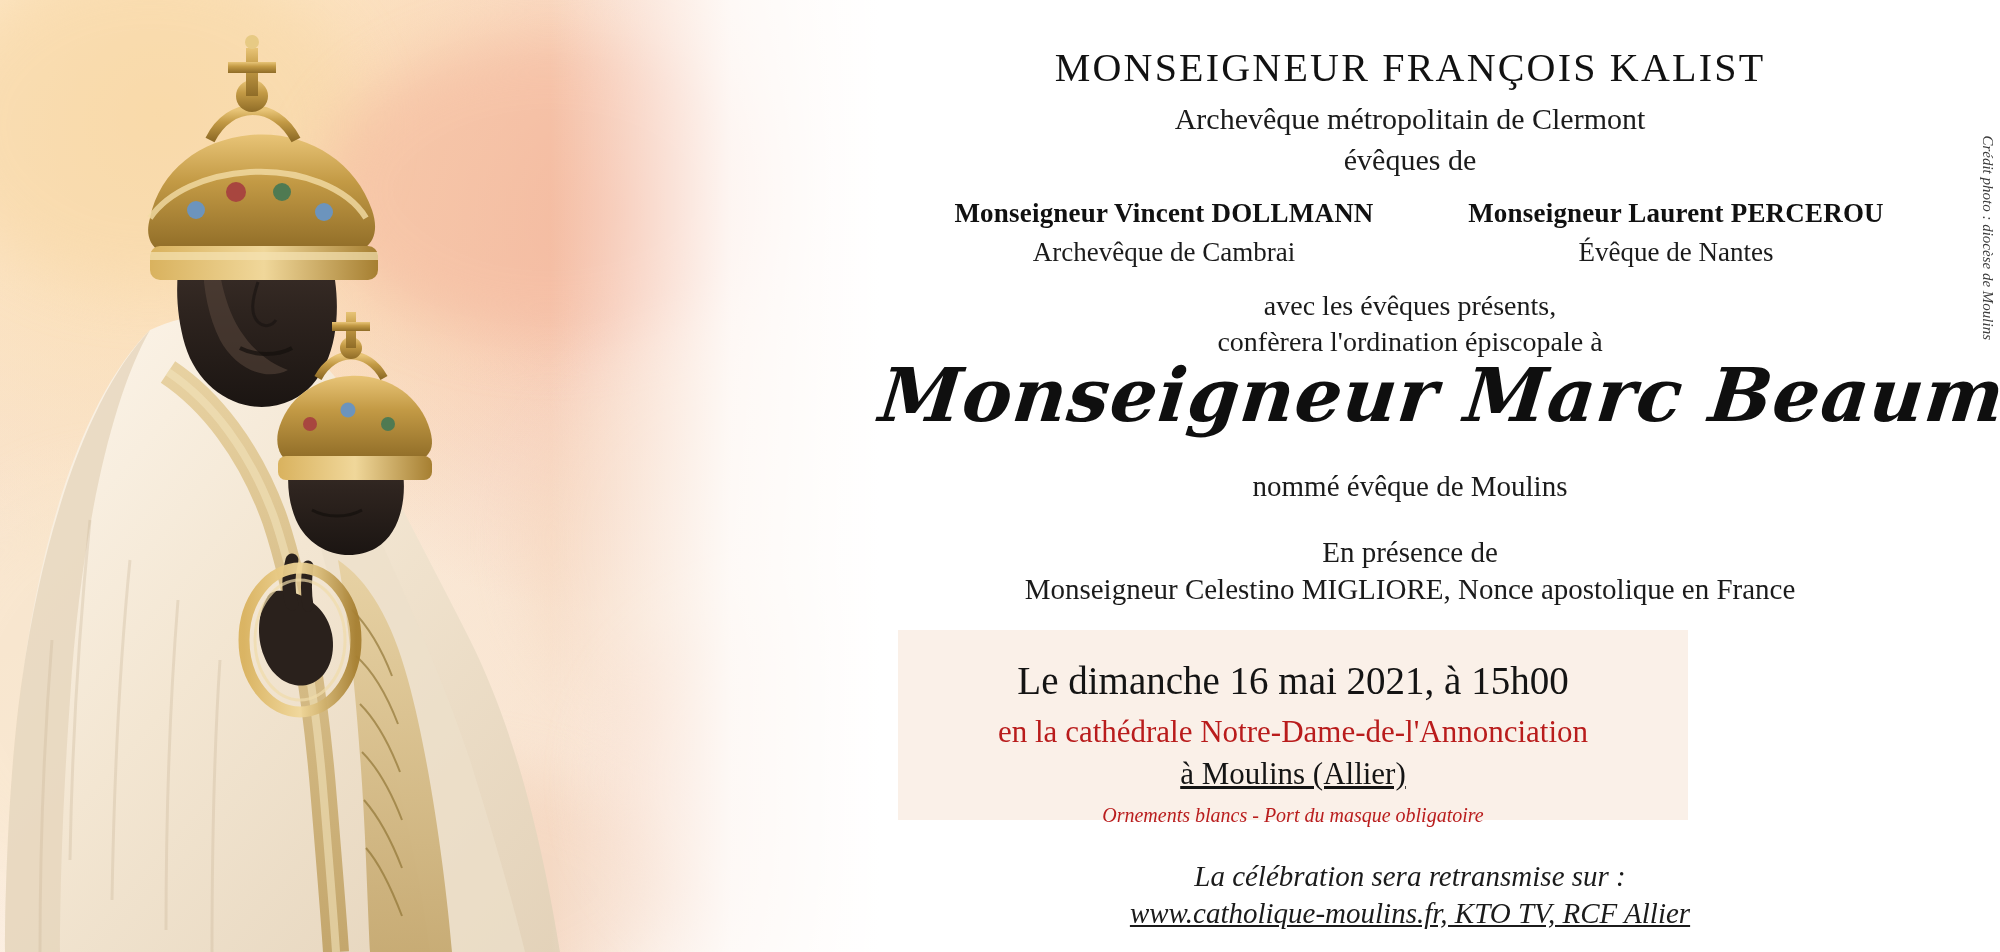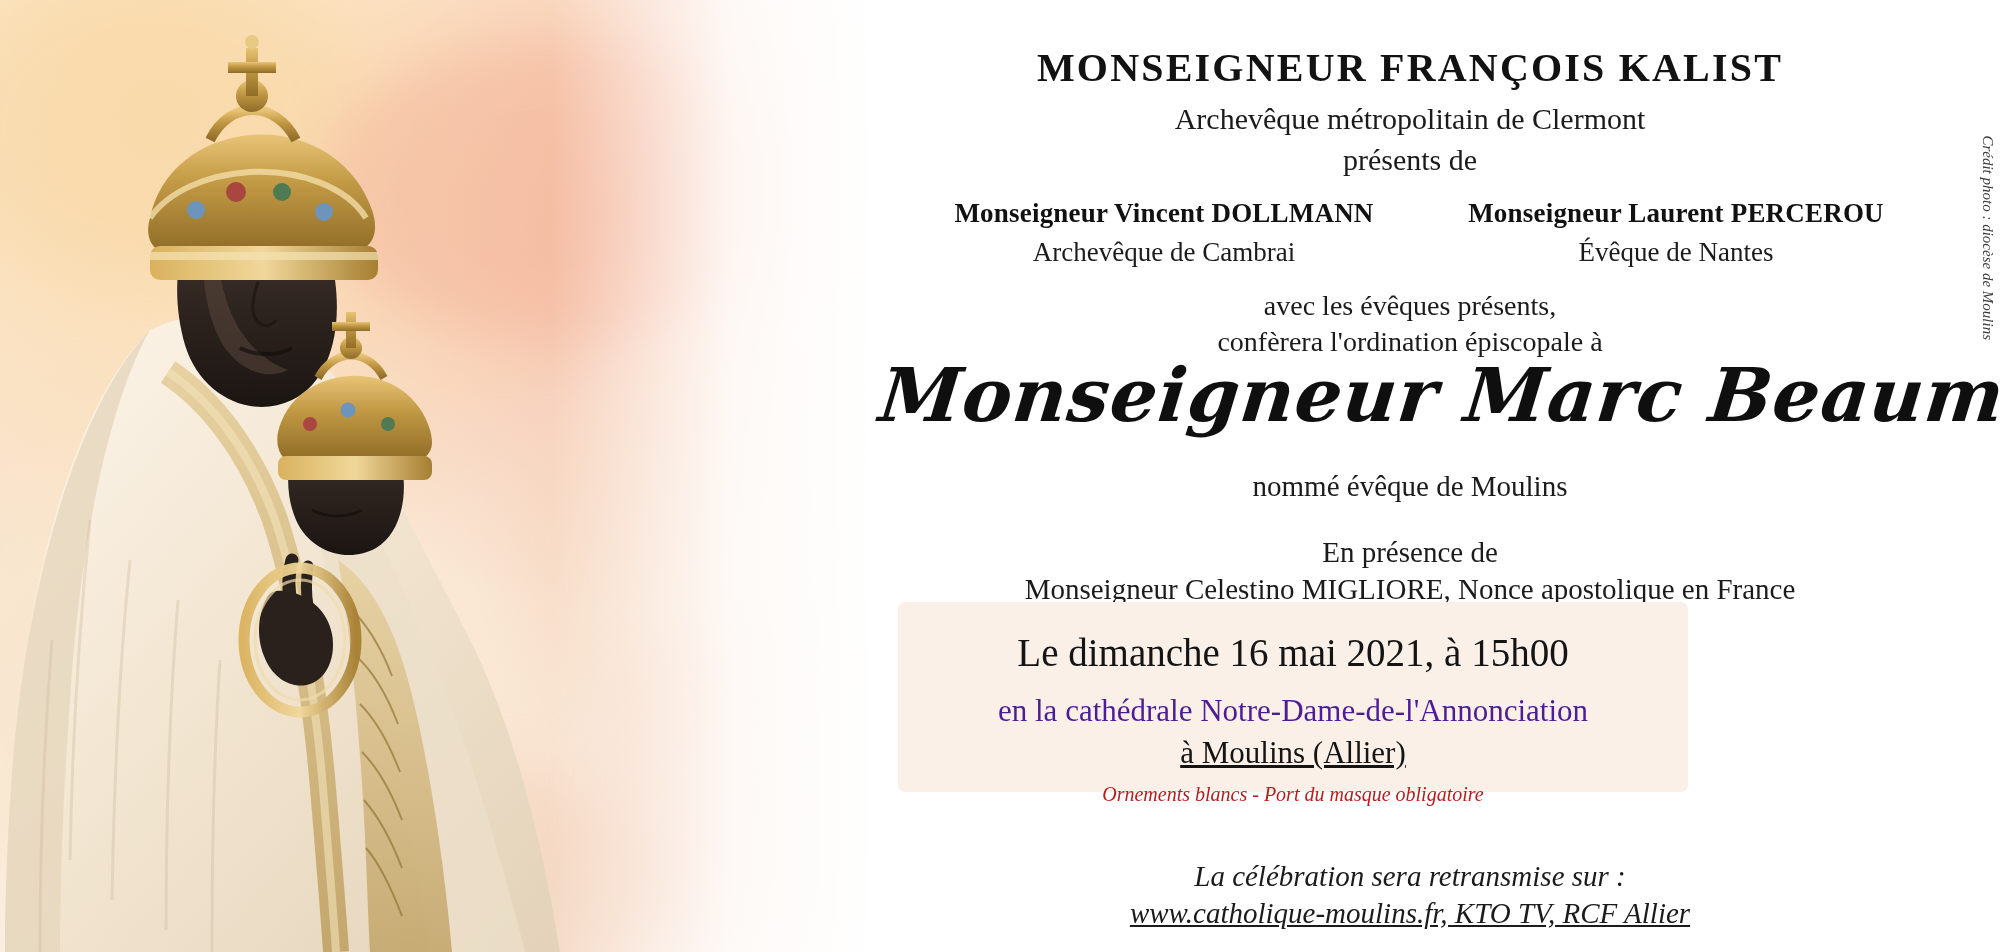--- a/index.html
+++ b/index.html
@@ -79,21 +79,21 @@
     height: 952px;
     padding: 0;
   }
 
   .heading-name {
     position: absolute;
     left: 0; top: 44px;
     width: 1060px;
     text-align: center;
     font-family: "Liberation Serif", serif;
-    font-weight: bold;
+    font-weight: normal;
     font-size: 40px;
     letter-spacing: 2.2px;
     color: #121212;
   }
   .line-sub {
     position: absolute;
     left: 0;
     width: 1060px;
     text-align: center;
     font-size: 30px;
@@ -161,38 +161,37 @@
     text-align: center; font-size: 29px;
   }
   .line-nonce {
     position: absolute; left: 0; top: 573px; width: 1060px;
     text-align: center; font-size: 29px;
   }
 
   .event-box {
     position: absolute;
     left: 18px;
-    top: 602px;
+    top: 630px;
     width: 790px;
     height: 190px;
     background: #faf0e8;
     text-align: center;
     padding-top: 12px;
     box-sizing: border-box;
-    border-radius: 7px;
   }
   .event-date {
     font-size: 39px;
     margin-top: 16px;
     color: #141414;
   }
   .event-place1 {
     font-size: 31px;
-    margin-top: 18px;
-    color: #4c1d95;
+    margin-top: 11px;
+    color: #b91c1c;
   }
   .event-place2 {
     font-size: 31px;
     margin-top: 6px;
     color: #141414;
     text-decoration: underline;
   }
   .event-note {
     font-size: 20px;
     font-style: italic;
@@ -348,21 +347,21 @@
       </svg>
     </div>
 
     <div class="image-fade"></div>
   </div>
 
   <div class="text-panel">
 
     <div class="heading-name">MONSEIGNEUR FRANÇOIS KALIST</div>
     <div class="line-sub line-archeveque">Archevêque métropolitain de Clermont</div>
-    <div class="line-sub line-assiste">présents de</div>
+    <div class="line-sub line-assiste">évêques de</div>
 
     <div class="two-col">
       <div class="col">
         <div class="name">Monseigneur Vincent DOLLMANN</div>
         <div class="role">Archevêque de Cambrai</div>
       </div>
       <div class="col">
         <div class="name">Monseigneur Laurent PERCEROU</div>
         <div class="role">Évêque de Nantes</div>
       </div>

